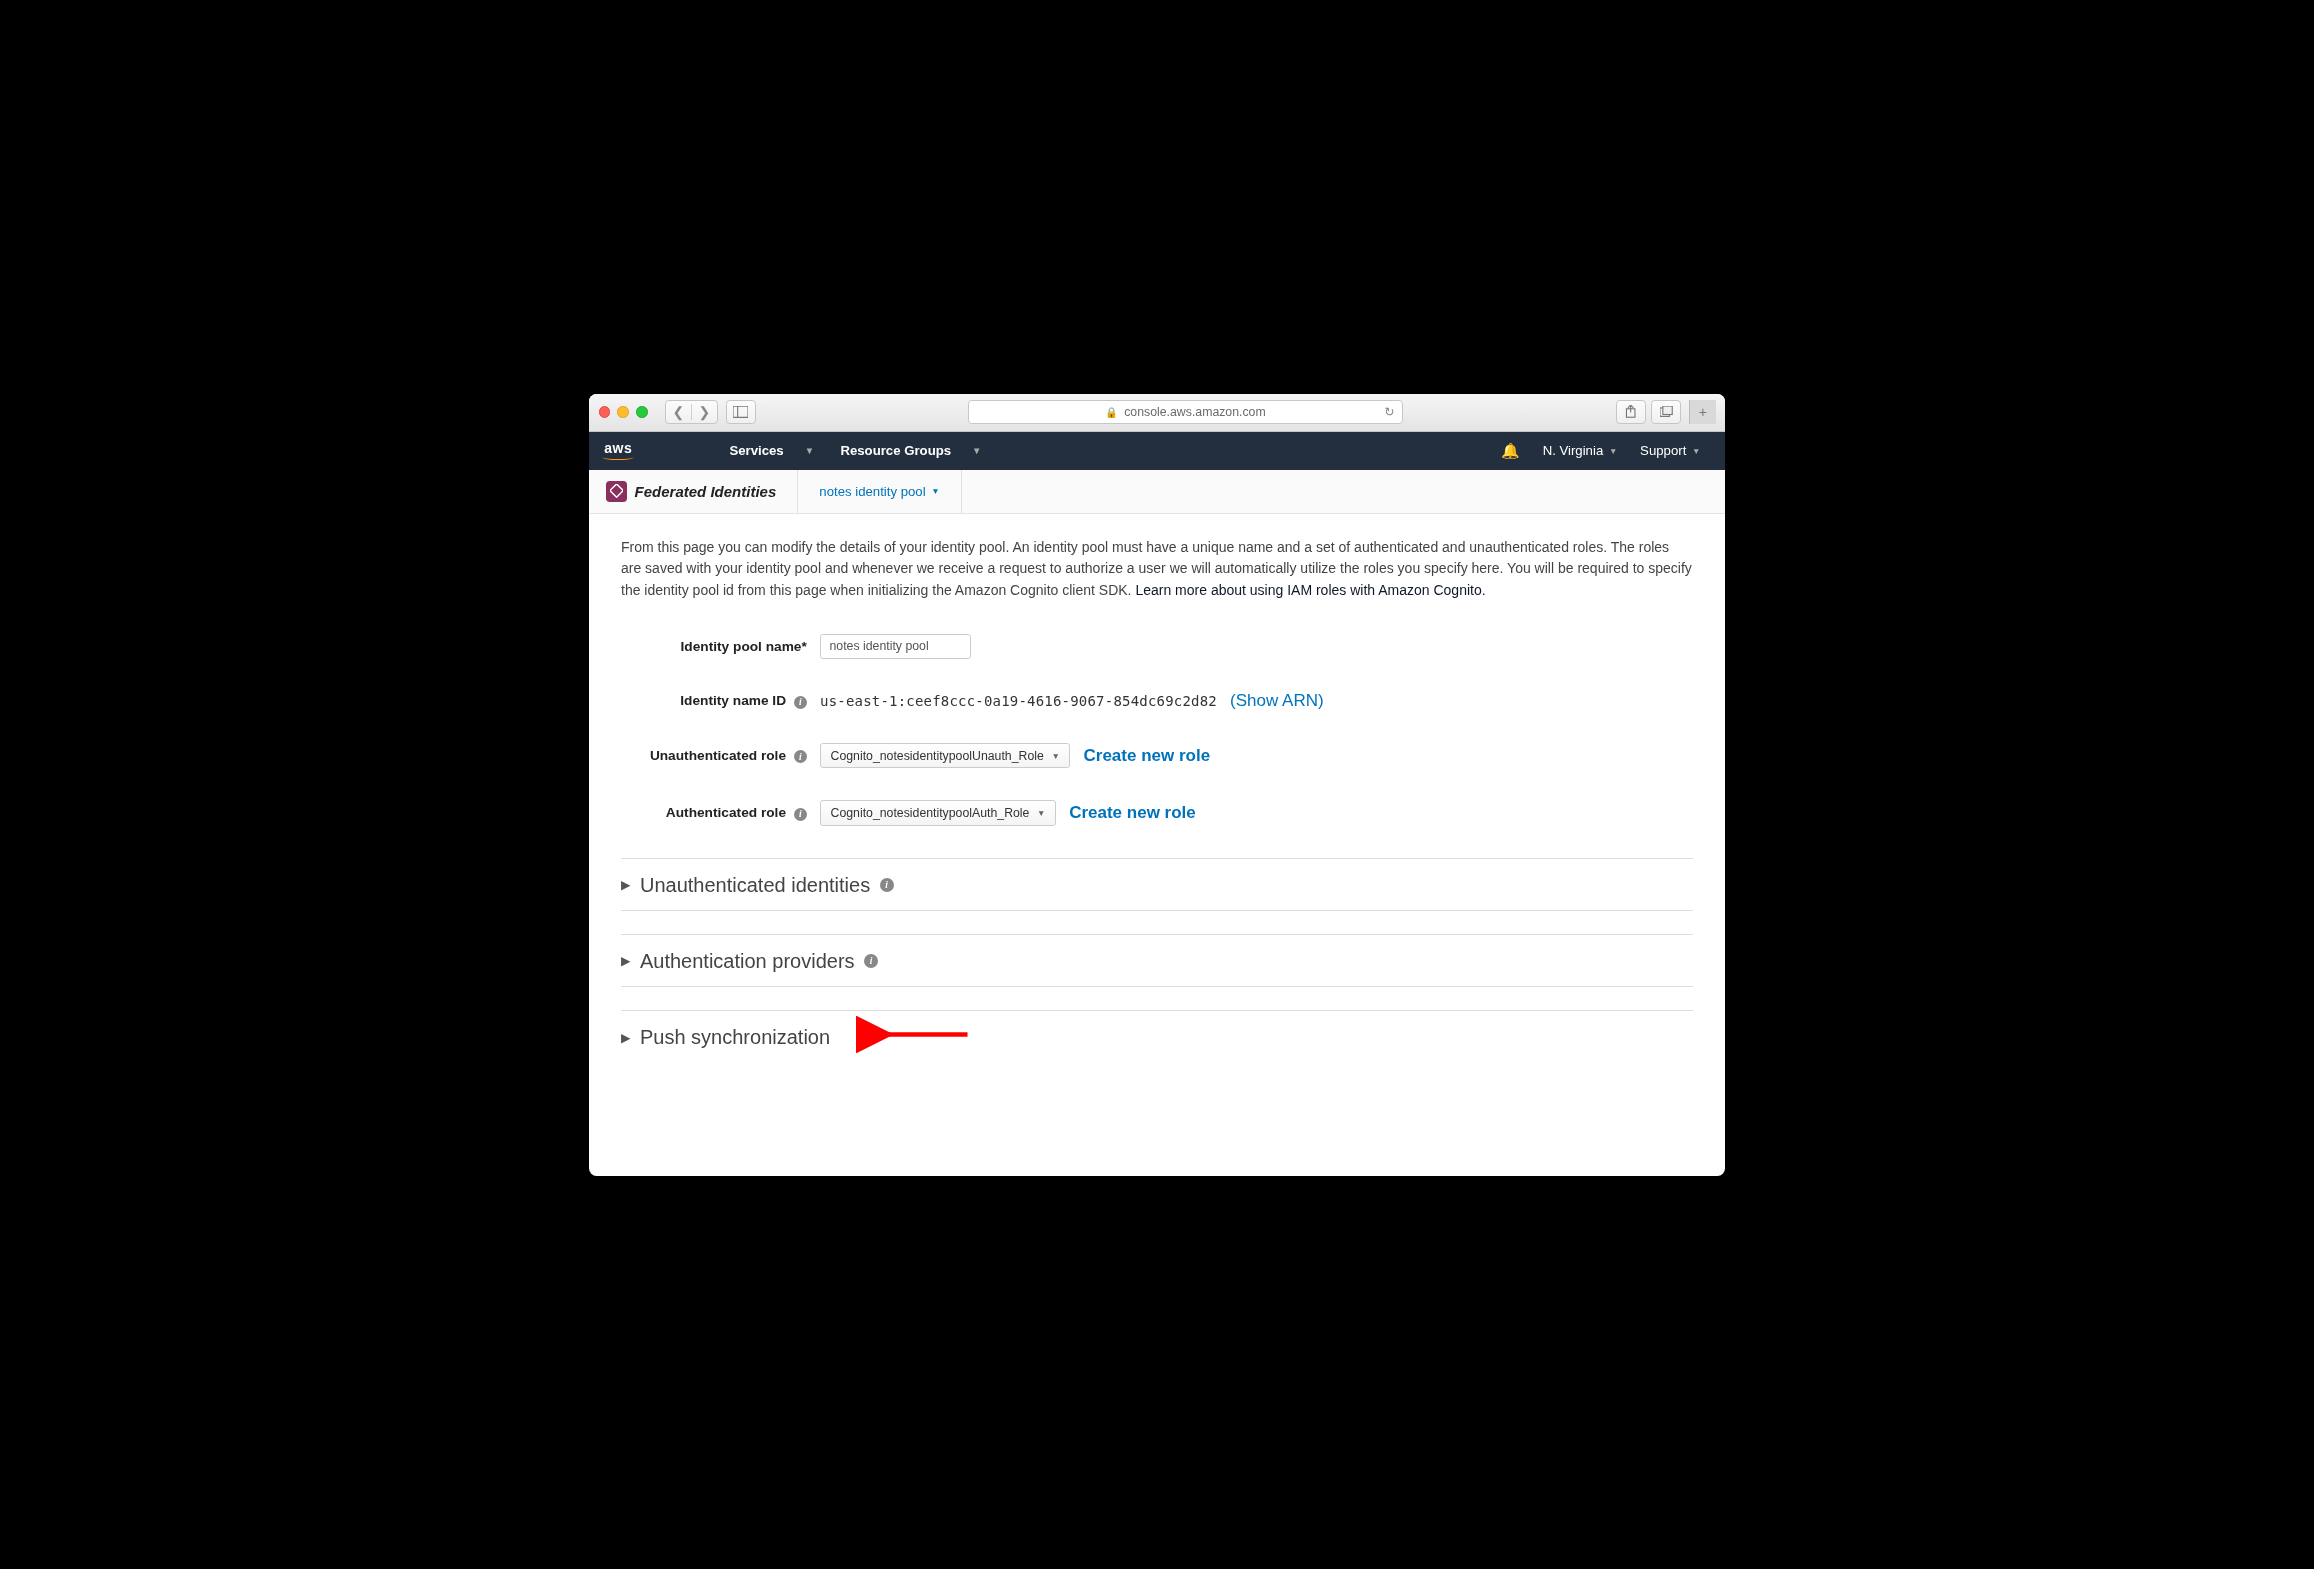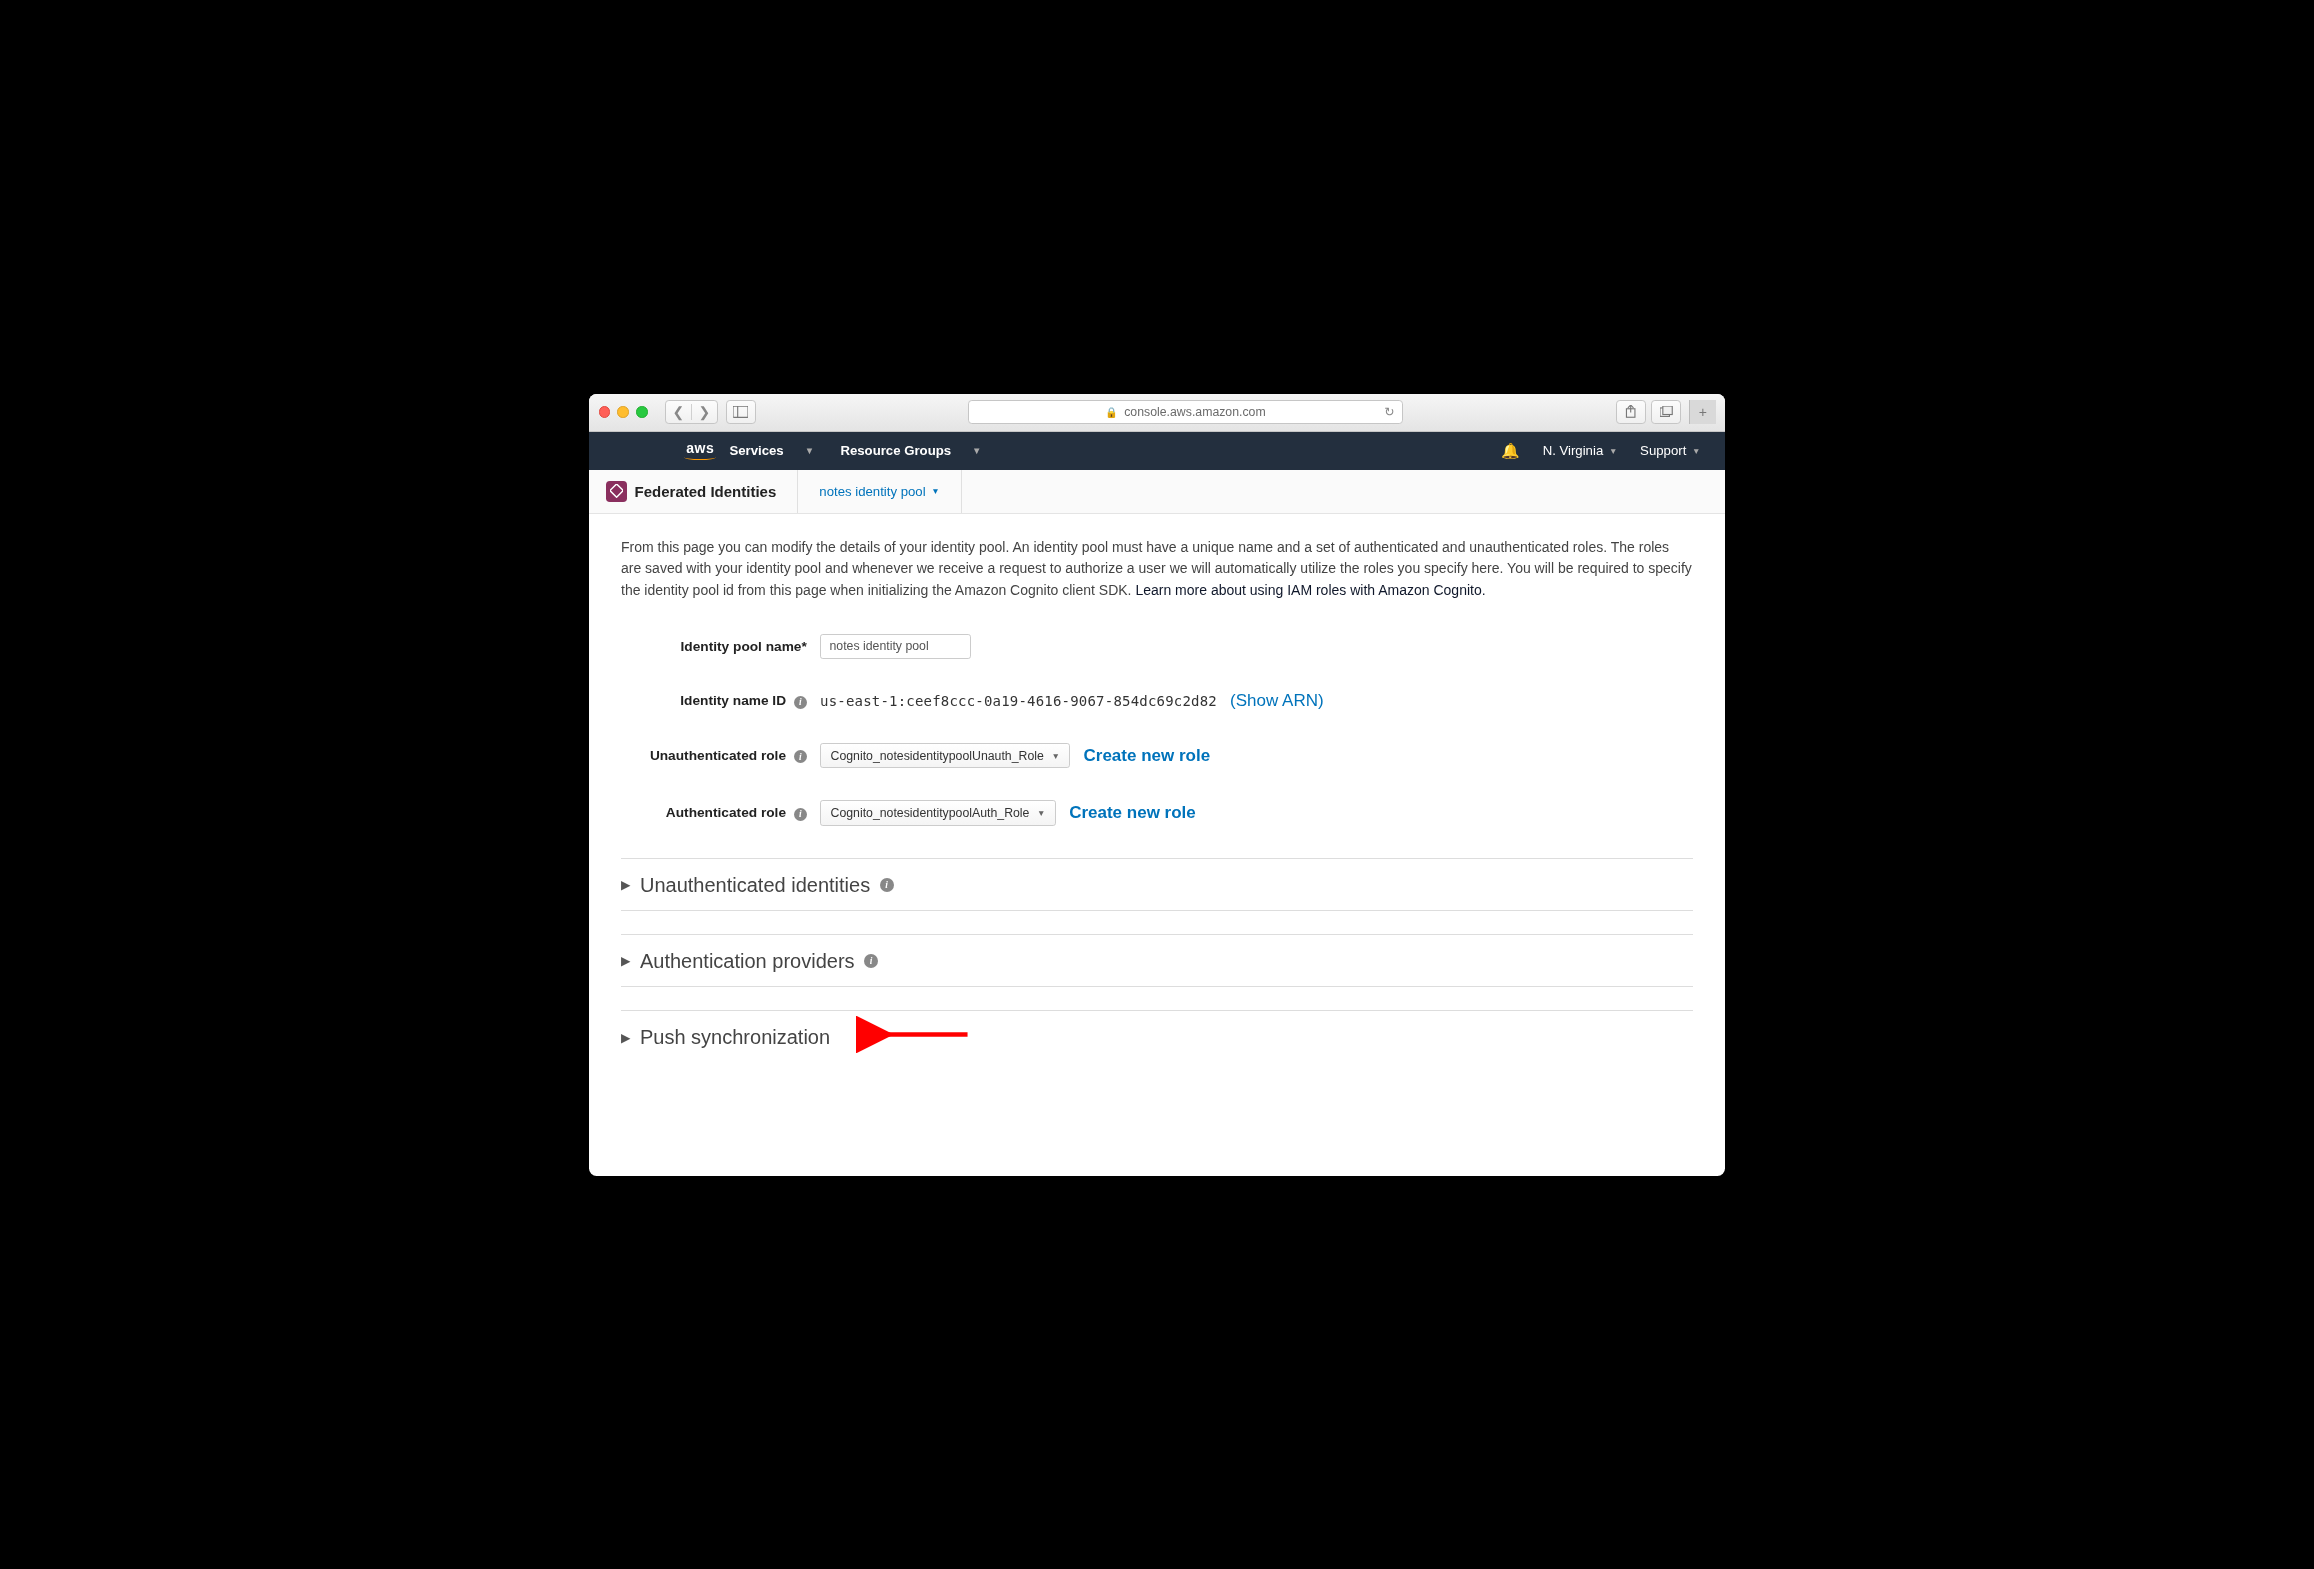--- a/index.html
+++ b/index.html
@@ -79,21 +79,21 @@
   
   .aws-header {
     background: #232f3e;
     color: #fff;
     height: 38px;
     display: flex;
     align-items: center;
     padding: 0 13.2px;
     font-size: 13.2px;
   }
-  .aws-logo-wrap { width: 114px; display:flex; justify-content:flex-end; }
+  .aws-logo-wrap { width: 114px; display:flex; justify-content:flex-start; }
   .aws-logo { font-weight: 700; font-size: 14px; letter-spacing:0.5px; display:flex; flex-direction:column; align-items:center; line-height:1; }
   .aws-logo .smile { height:5.7px; width:32px; border-bottom:1.9px solid #ff9900; border-radius:0 0 50% 50%; margin-top:-0.9px; }
   .aws-header .menu-item {
     padding: 0 13.2px;
     font-weight: 700;
     display:flex; align-items:center; gap:21px;
     height:100%;
     cursor:pointer;
   }
   .aws-header .menu-item .caret { font-size:9.5px; color:#aaa; }
@@ -111,21 +111,21 @@
     padding-left: 17px;
   }
   .sub-header .fed-icon {
     width: 21px; height: 21px;
     background: #8a2f5e;
     border-radius: 3.8px;
     margin-right: 7.6px;
     display:flex; align-items:center; justify-content:center;
     color:#fff; font-size:11.4px; font-weight:bold;
   }
-  .sub-header .fed-title { font-weight:700; font-size:15px; color:#222; padding-right:21px; border-right:0.9px solid #e0e0e0; height:100%; display:flex; align-items:center; }
+  .sub-header .fed-title { font-weight:700; font-size:15px; color:#222; padding-right:21px; border-right:0.9px solid #e0e0e0; height:100%; display:flex; align-items:center;font-style:italic; }
   .sub-header .pool-select {
     padding: 0 21px;
     color: #0073bb;
     font-size: 13.2px;
     height:100%;
     display:flex; align-items:center; gap:5.7px;
     border-right:0.9px solid #e0e0e0;
     cursor:pointer;
   }
   .sub-header .pool-select .caret { font-size:8.5px; }

